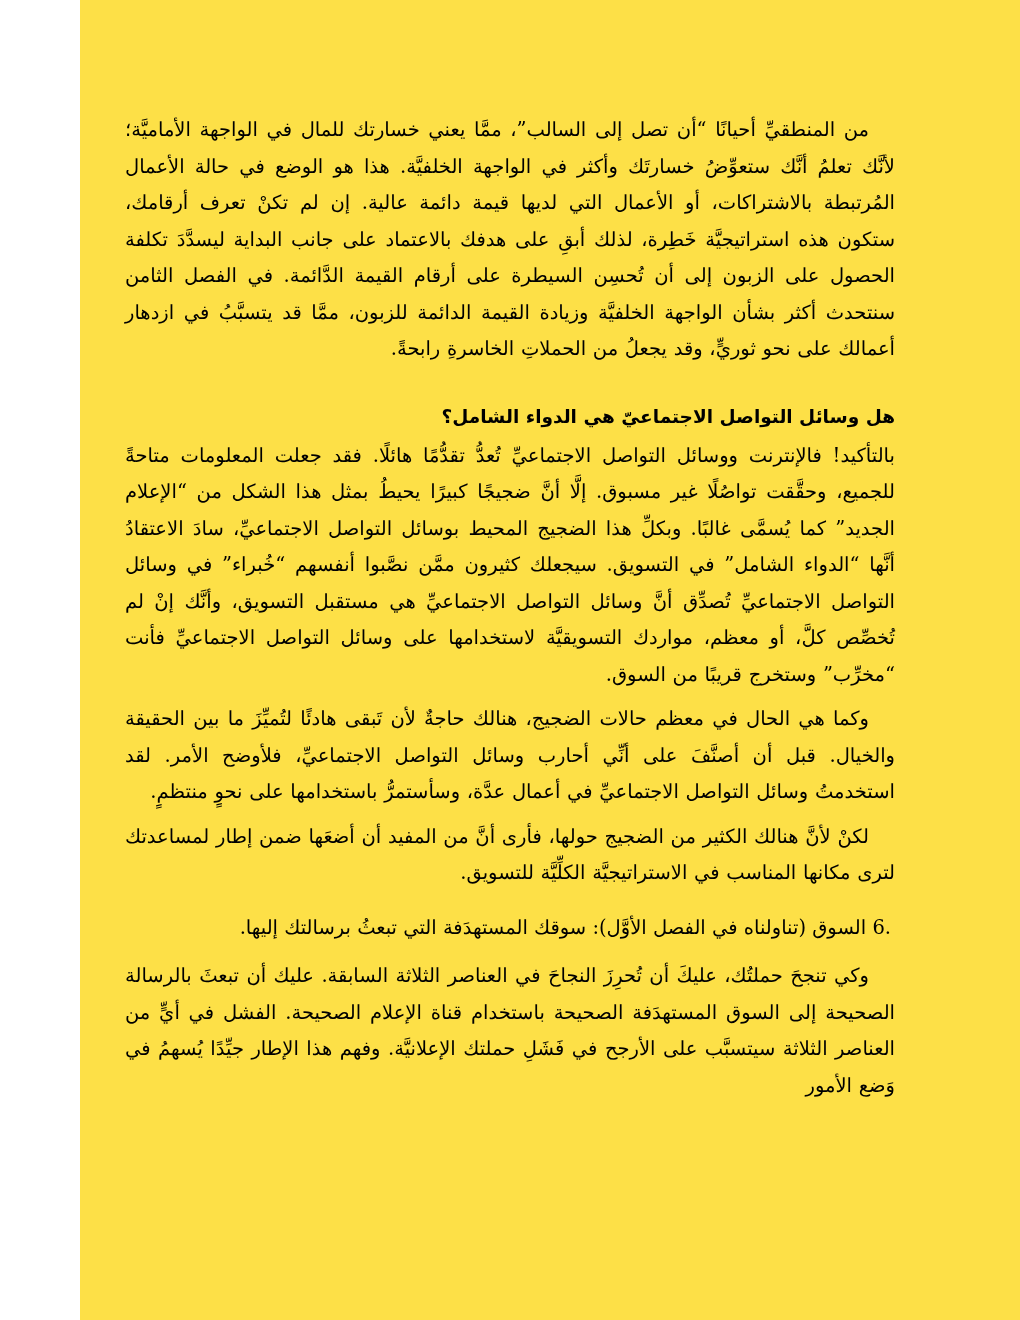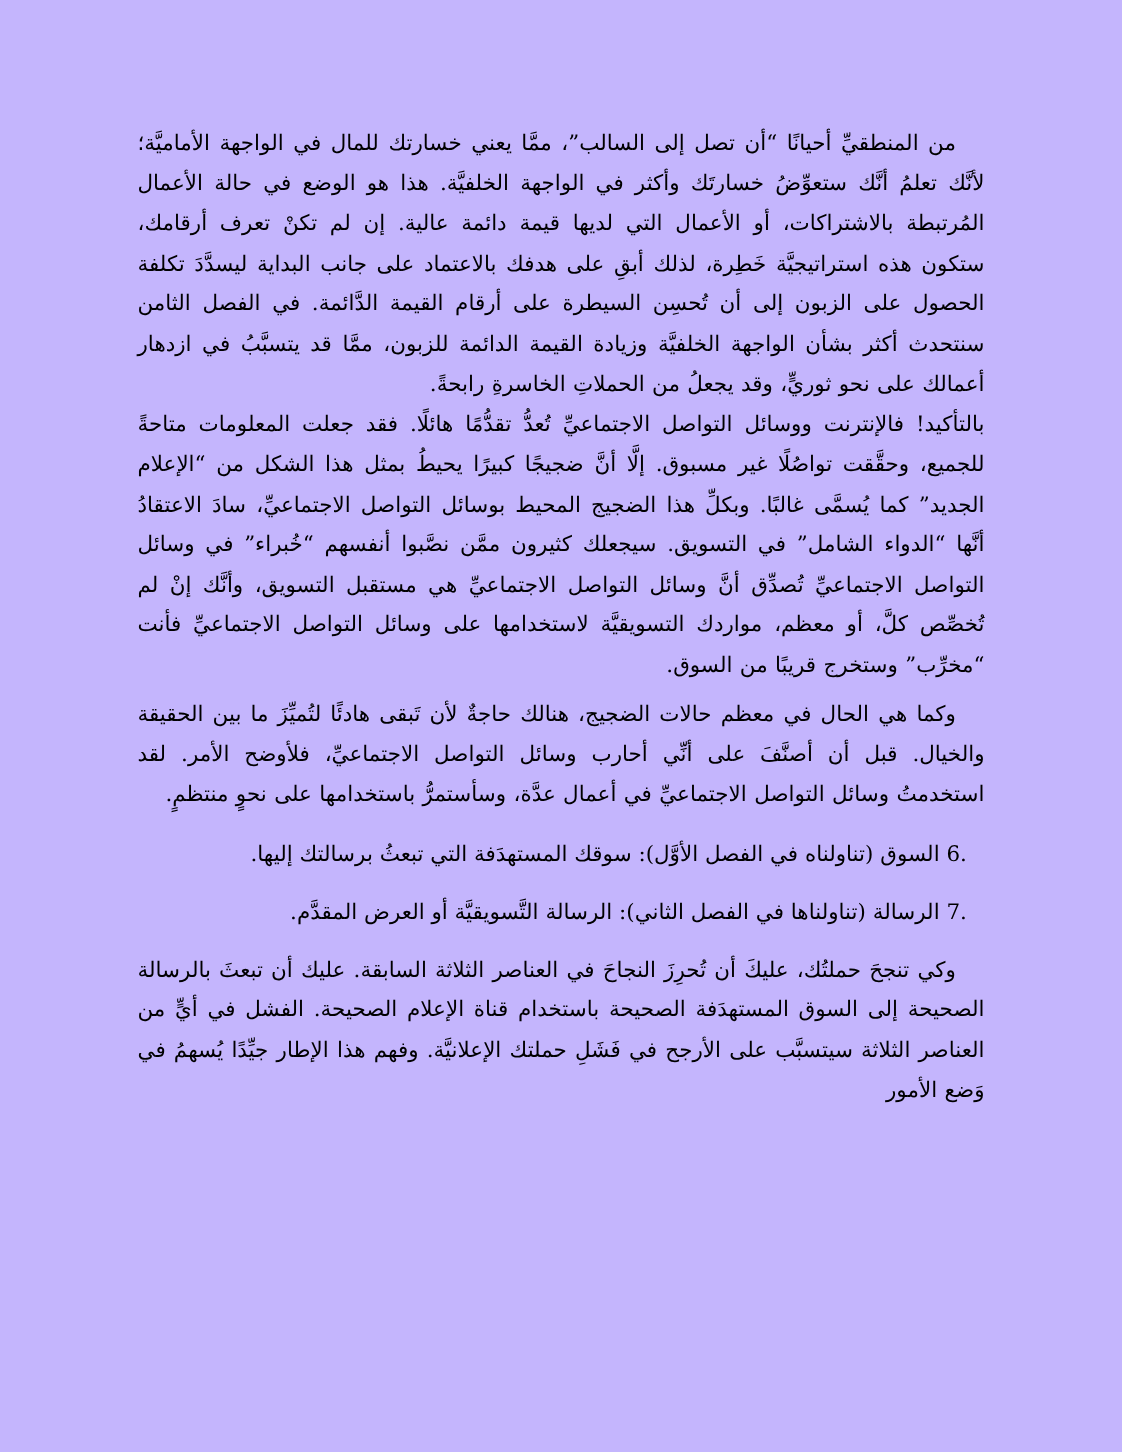--- a/index.html
+++ b/index.html
@@ -11,23 +11,23 @@
     width: 1020px;
     height: 1320px;
     background: #ffffff;
     font-family: "DejaVu Serif", "Liberation Serif", serif;
     color: #000000;
     overflow: hidden;
   }
 
   .page {
     position: relative;
-    width: 1020px;
+    width: 940px;
     height: 1320px;
-    background: #c4b5fd;
+    background: #fde047;
     box-sizing: border-box;
   }
 
   .text-column {
     position: absolute;
     top: 112px;
     right: 125px;
     left: 125px;
     width: 770px;
     direction: rtl;
@@ -77,21 +77,21 @@
     padding: 0;
     direction: rtl;
   }
 
   ol.numbered-list li {
     font-size: 19.5px;
     line-height: 36.5px;
     direction: rtl;
     text-align: justify;
     text-align-last: right;
-    margin: 16px;
+    margin: 4px;
     padding: 0;
     font-family: "DejaVu Serif", "Liberation Serif", serif;
   }
 
   .li-text {
     display: inline;
   }
 
   .li-num {
     display: inline;
@@ -100,34 +100,32 @@
   }
 </style>
 </head>
 <body>
 
 <div class="page">
   <div class="text-column">
 
     <p class="body-par indent">من المنطقيِّ أحيانًا “أن تصل إلى السالب”، ممَّا يعني خسارتك للمال في الواجهة الأماميَّة؛ لأنَّك تعلمُ أنَّك ستعوِّضُ خسارتَك وأكثر في الواجهة الخلفيَّة. هذا هو الوضع في حالة الأعمال المُرتبطة بالاشتراكات، أو الأعمال التي لديها قيمة دائمة عالية. إن لم تكنْ تعرف أرقامك، ستكون هذه استراتيجيَّة خَطِرة، لذلك أبقِ على هدفك بالاعتماد على جانب البداية ليسدَّدَ تكلفة الحصول على الزبون إلى أن تُحسِن السيطرة على أرقام القيمة الدَّائمة. في الفصل الثامن سنتحدث أكثر بشأن الواجهة الخلفيَّة وزيادة القيمة الدائمة للزبون، ممَّا قد يتسبَّبُ في ازدهار أعمالك على نحو ثوريٍّ، وقد يجعلُ من الحملاتِ الخاسرةِ رابحةً.</p>
 
+    <h2 class="section-heading">هل وسائل التواصل الاجتماعيّ هي الدواء الشامل؟</h2>
 
     <p class="body-par">بالتأكيد! فالإنترنت ووسائل التواصل الاجتماعيِّ تُعدُّ تقدُّمًا هائلًا. فقد جعلت المعلومات متاحةً للجميع، وحقَّقت تواصُلًا غير مسبوق. إلَّا أنَّ ضجيجًا كبيرًا يحيطُ بمثل هذا الشكل من “الإعلام الجديد” كما يُسمَّى غالبًا. وبكلِّ هذا الضجيج المحيط بوسائل التواصل الاجتماعيِّ، سادَ الاعتقادُ أنَّها “الدواء الشامل” في التسويق. سيجعلك كثيرون ممَّن نصَّبوا أنفسهم “خُبراء” في وسائل التواصل الاجتماعيِّ تُصدِّق أنَّ وسائل التواصل الاجتماعيِّ هي مستقبل التسويق، وأنَّك إنْ لم تُخصِّص كلَّ، أو معظم، مواردك التسويقيَّة لاستخدامها على وسائل التواصل الاجتماعيِّ فأنت “مخرِّب” وستخرج قريبًا من السوق.</p>
 
     <p class="body-par indent gap-small">وكما هي الحال في معظم حالات الضجيج، هنالك حاجةٌ لأن تَبقى هادئًا لتُميِّزَ ما بين الحقيقة والخيال. قبل أن أصنَّفَ على أنِّي أحارب وسائل التواصل الاجتماعيِّ، فلأوضح الأمر. لقد استخدمتُ وسائل التواصل الاجتماعيِّ في أعمال عدَّة، وسأستمرُّ باستخدامها على نحوٍ منتظمٍ.</p>
 
+    <p class="body-par indent gap-small">لكنْ لأنَّ هنالك الكثير من الضجيج حولها، فأرى أنَّ من المفيد أن أضعَها ضمن إطار لمساعدتك لترى مكانها المناسب في الاستراتيجيَّة الكلِّيَّة للتسويق.</p>
 
 
     <ol class="numbered-list">
       <li>
         <span class="li-num">6.</span>
         <span class="li-text">السوق (تناولناه في الفصل الأوَّل): سوقك المستهدَفة التي تبعثُ برسالتك إليها.</span>
-      </li>
-      <li>
-        <span class="li-num">7.</span>
-        <span class="li-text">الرسالة (تناولناها في الفصل الثاني): الرسالة التَّسويقيَّة أو العرض المقدَّم.</span>
       </li>
     </ol>
 
     <p class="body-par indent gap-before">وكي تنجحَ حملتُك، عليكَ أن تُحرِزَ النجاحَ في العناصر الثلاثة السابقة. عليك أن تبعثَ بالرسالة الصحيحة إلى السوق المستهدَفة الصحيحة باستخدام قناة الإعلام الصحيحة. الفشل في أيٍّ من العناصر الثلاثة سيتسبَّب على الأرجح في فَشَلِ حملتك الإعلانيَّة. وفهم هذا الإطار جيِّدًا يُسهمُ في وَضع الأمور</p>
 
   </div>
 </div>
 
 </body></html>

